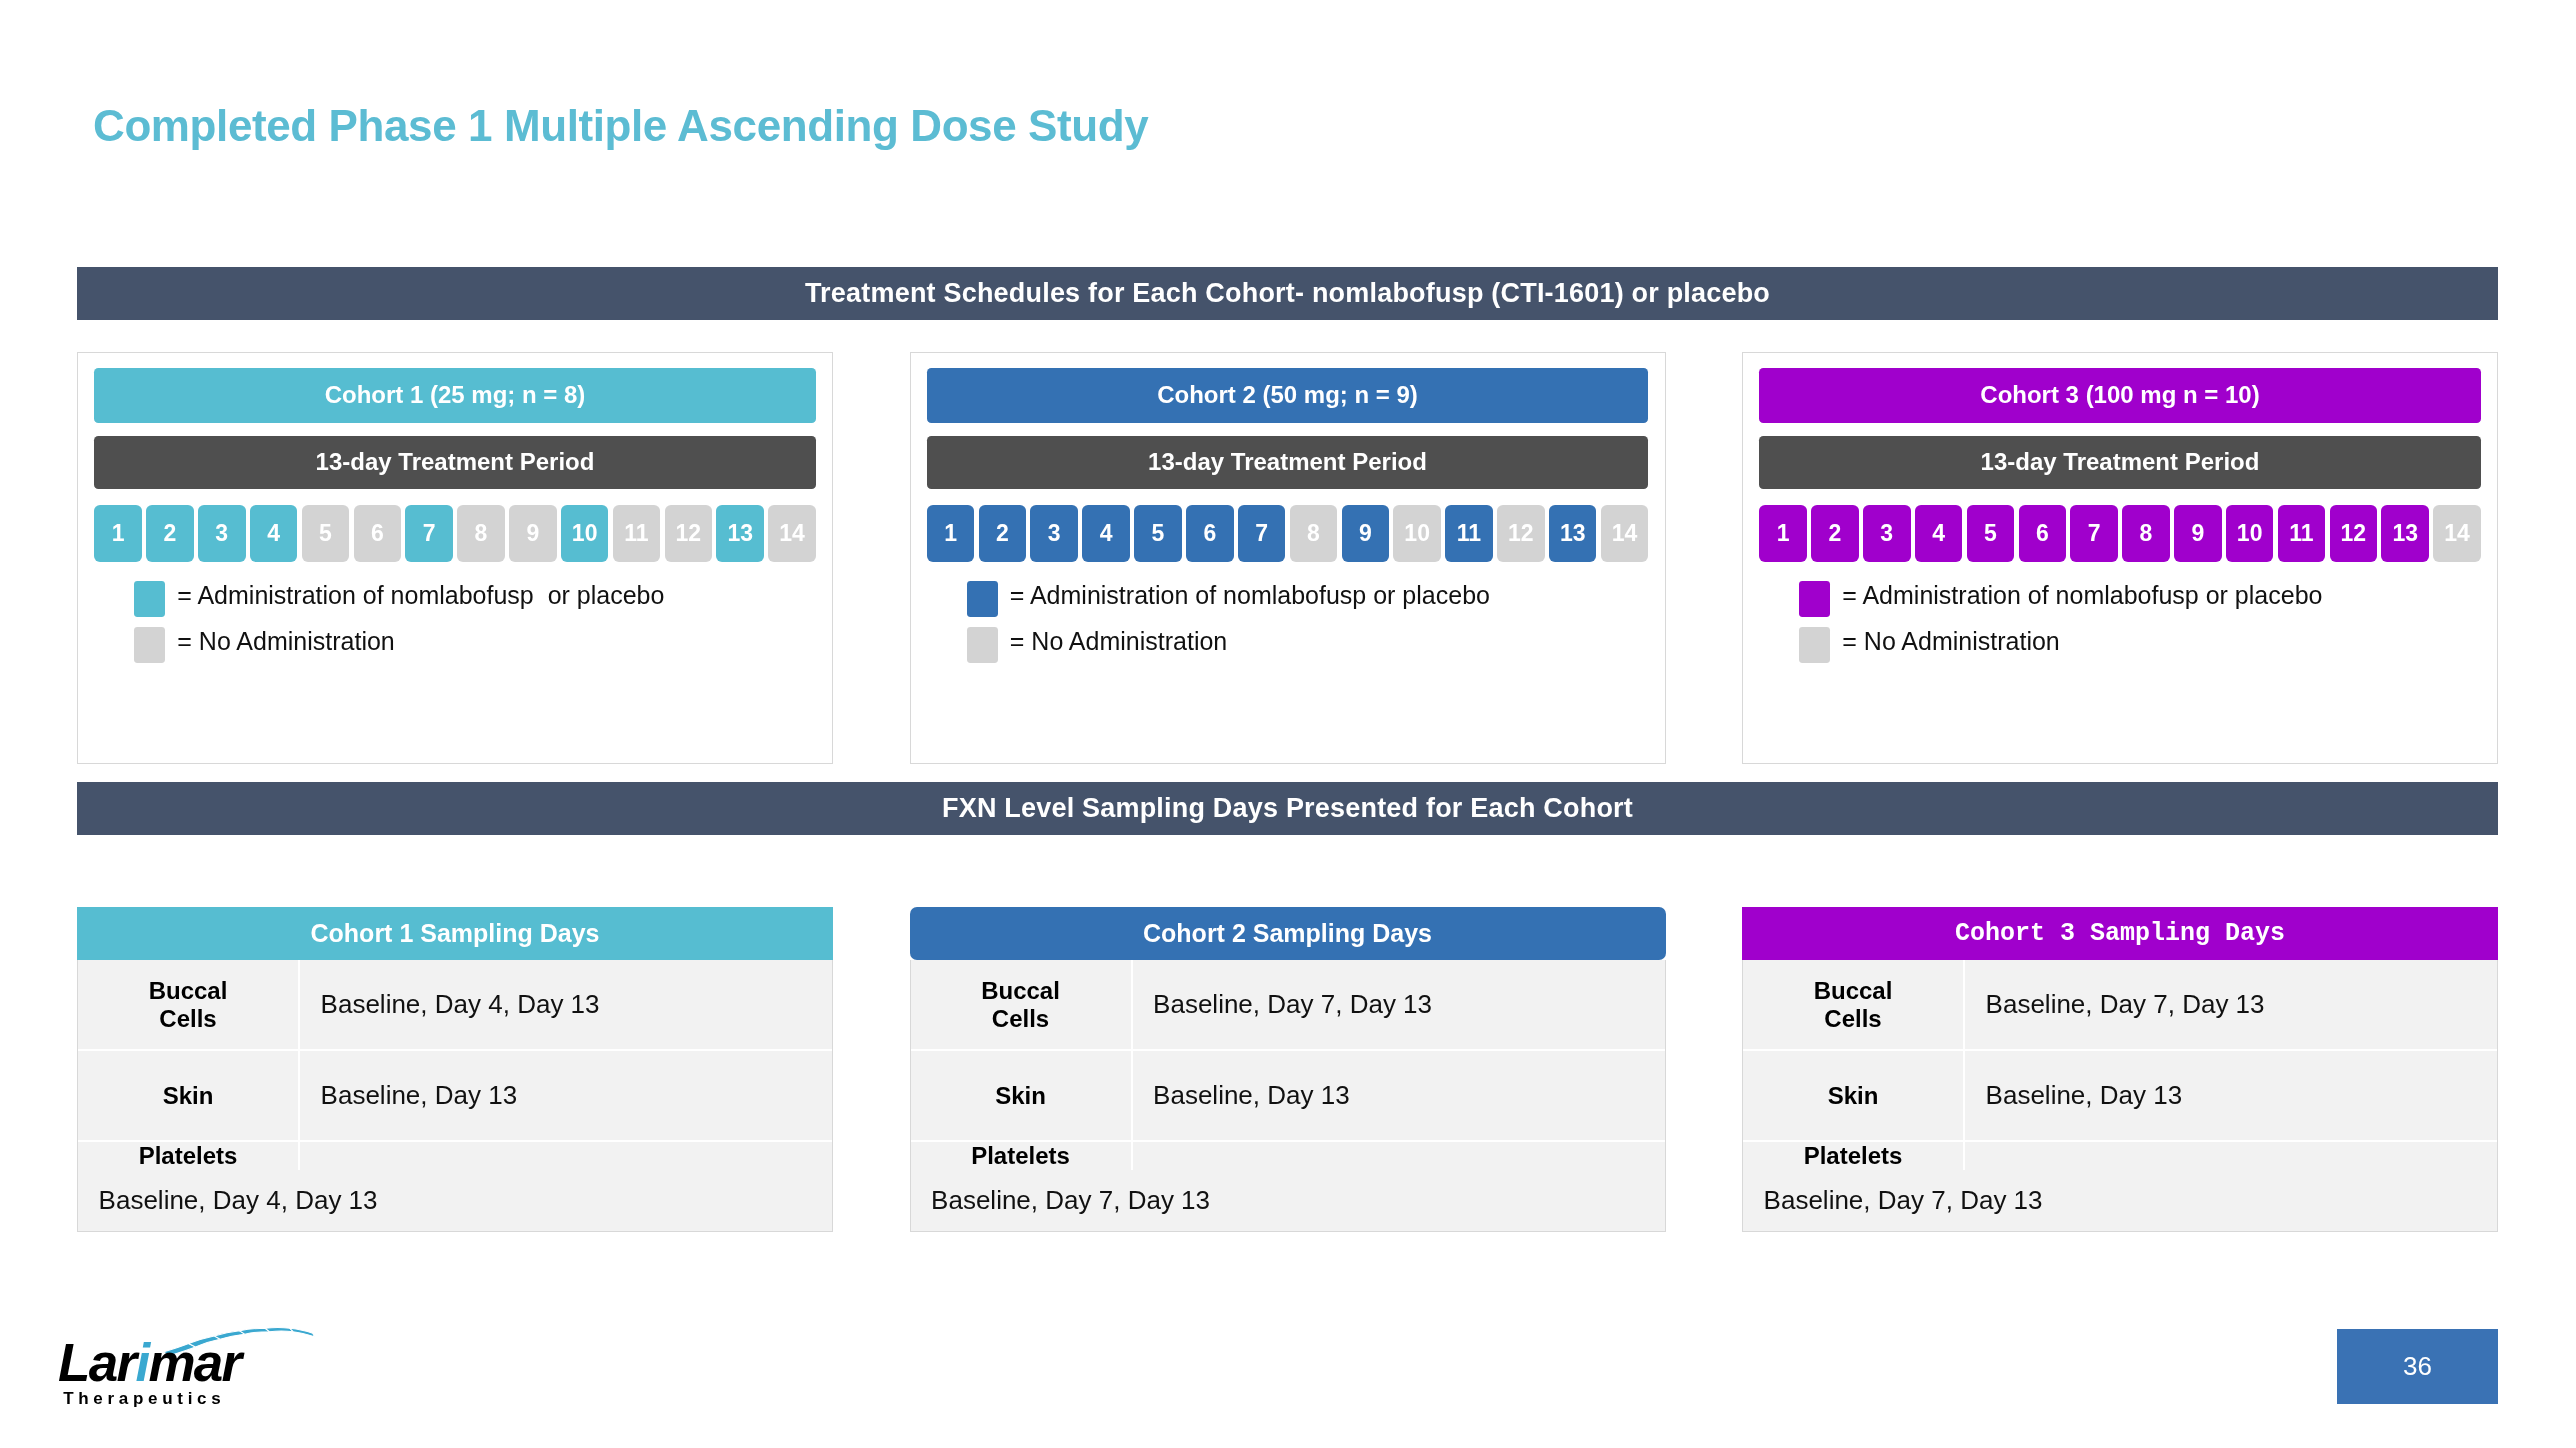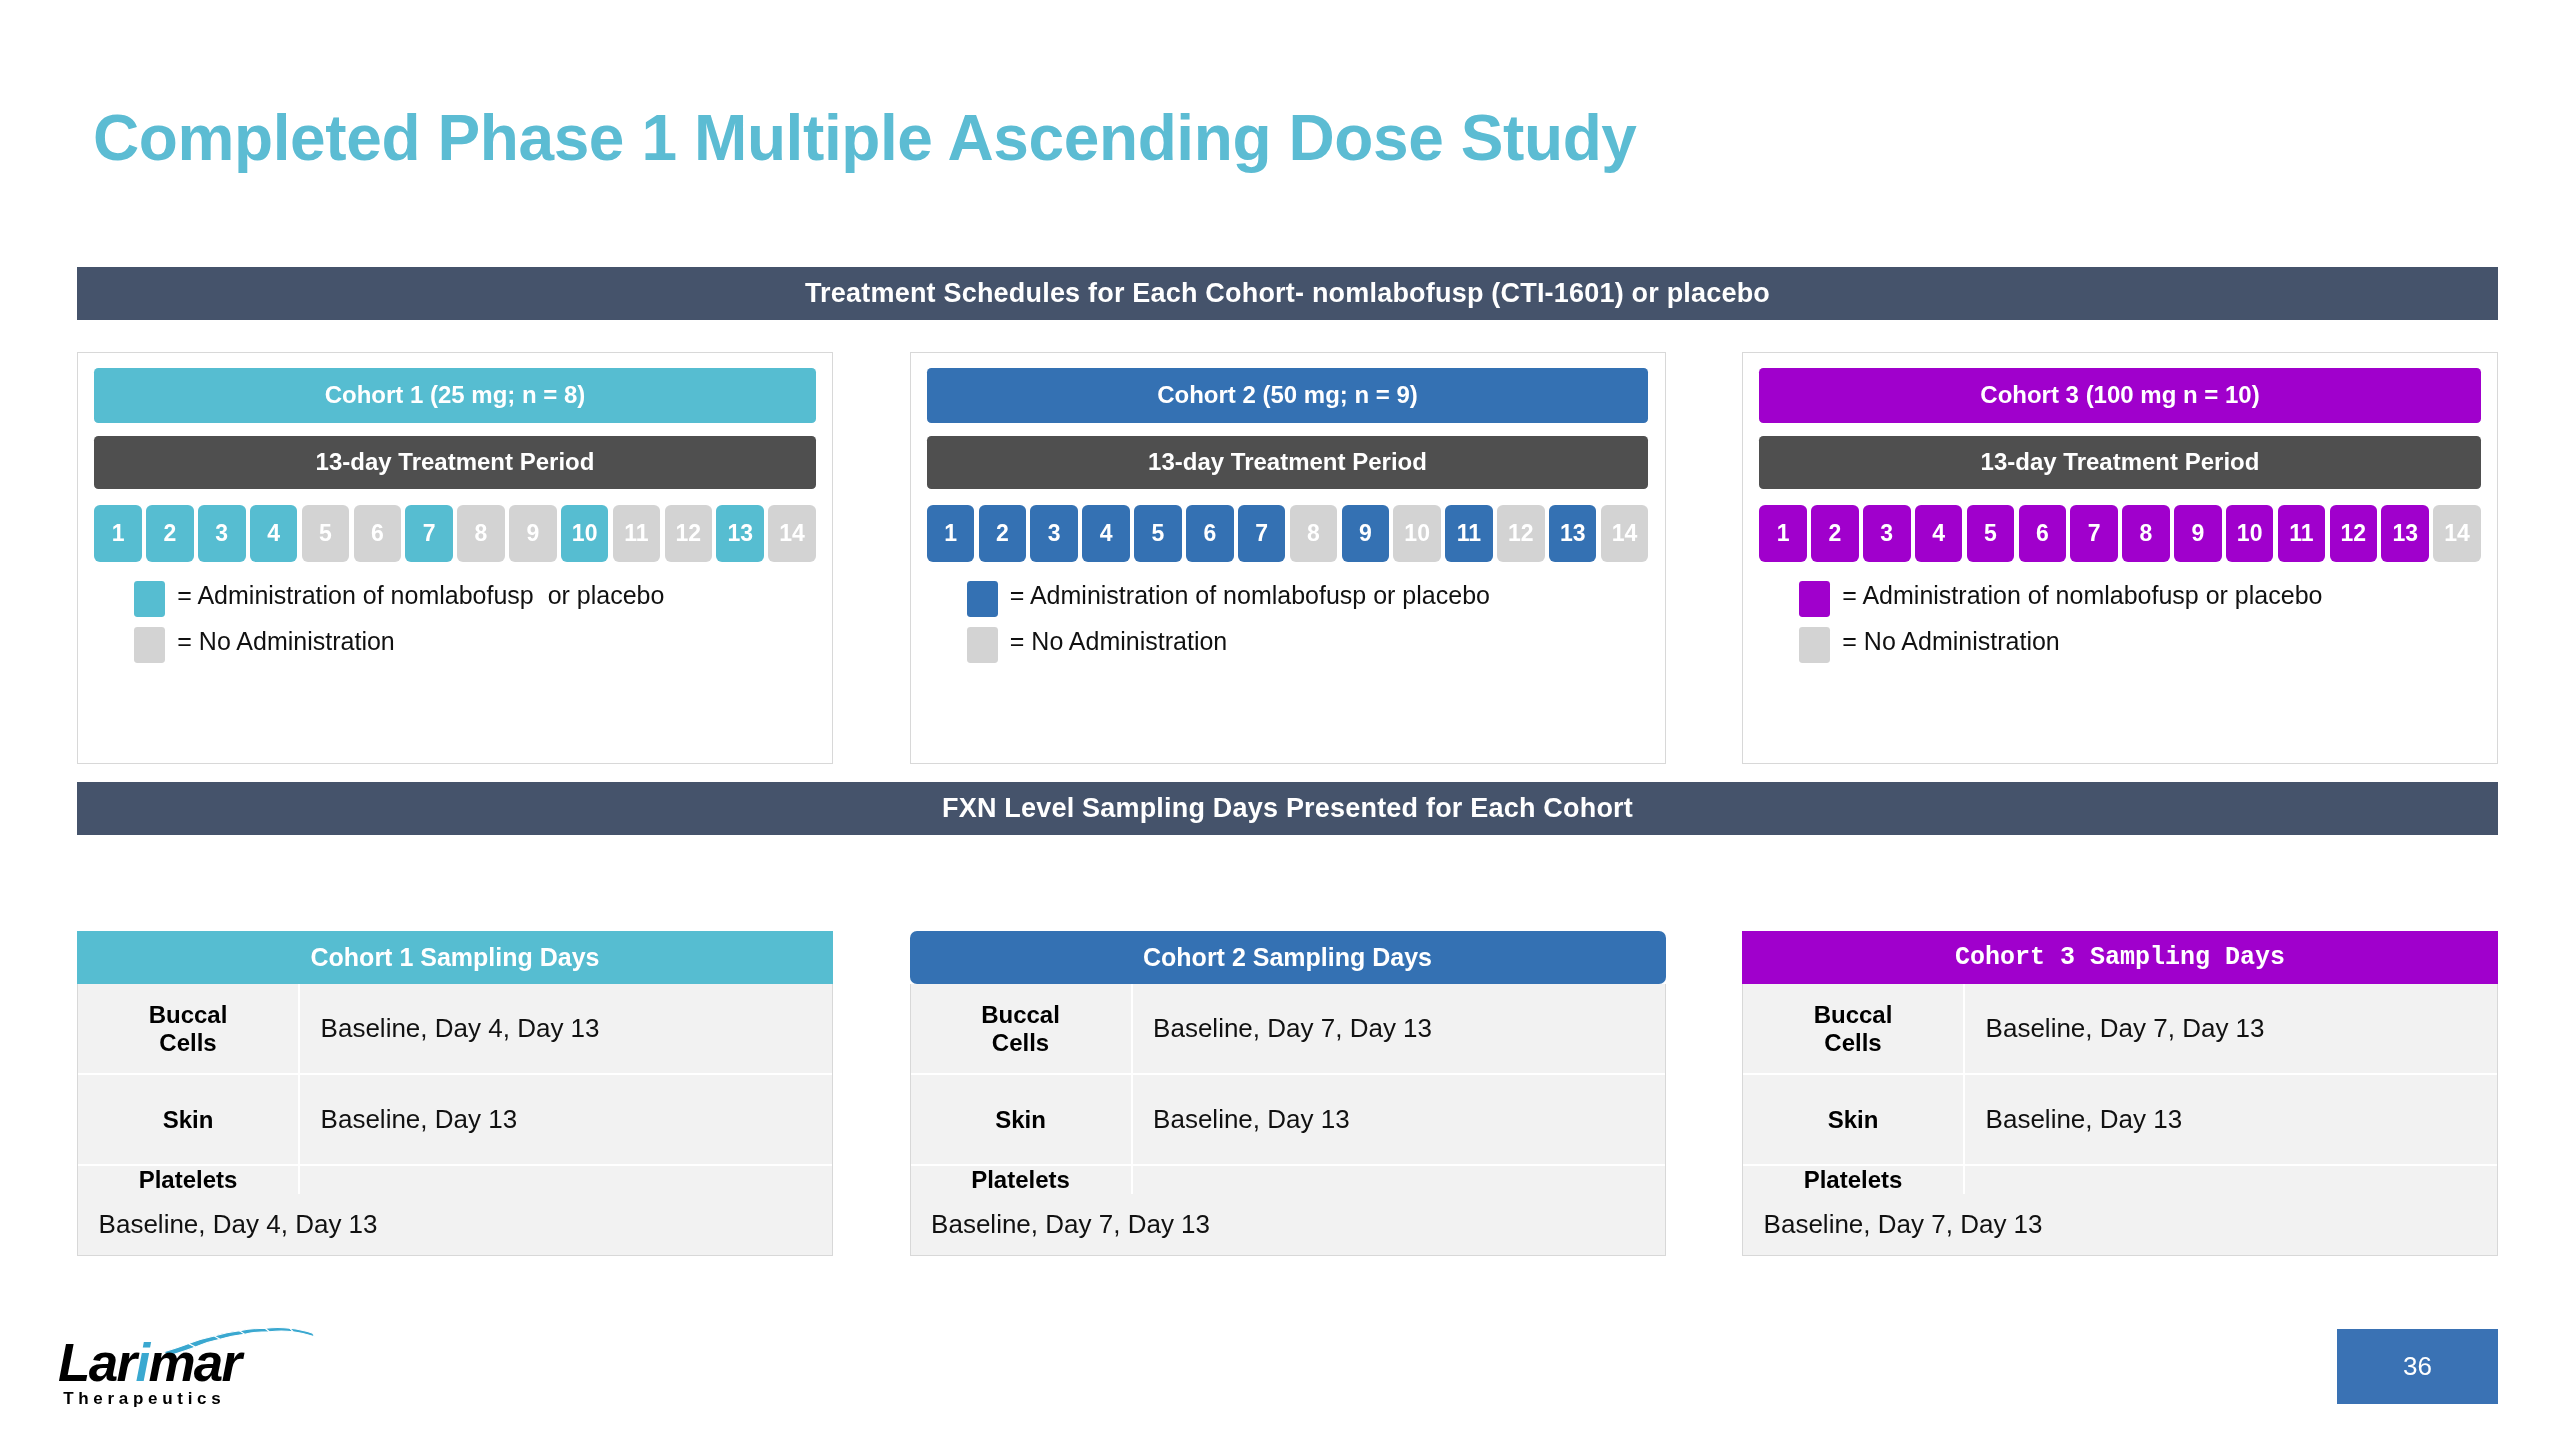--- a/index.html
+++ b/index.html
@@ -13,21 +13,21 @@
     position: relative;
     overflow: hidden;
     font-family: "Liberation Sans", sans-serif;
   }
 
   
   .slide-title {
     position: absolute;
     left: 93px;
     top: 101px;
-    font-size: 64px;
+    font-size: 44px;
     font-weight: bold;
     color: #5cbcd3;
     letter-spacing: -0.4px;
     white-space: nowrap;
   }
 
   
   .section-banner {
     position: absolute;
     left: 77px;
@@ -134,21 +134,20 @@
     position: absolute;
     left: 77px;
     top: 907px;
     width: 2421px;
     display: flex;
     justify-content: space-between;
   }
   .sampling-table {
     width: 756px;
     box-sizing: border-box;
-    margin-top: 24px;
   }
   .sampling-head {
     height: 53px;
     display: flex;
     align-items: center;
     justify-content: center;
     color: #ffffff;
     font-size: 25px;
     font-weight: bold;
   }

